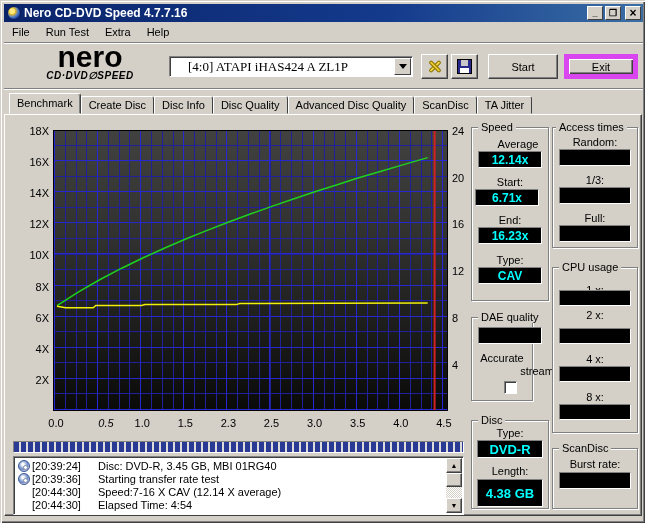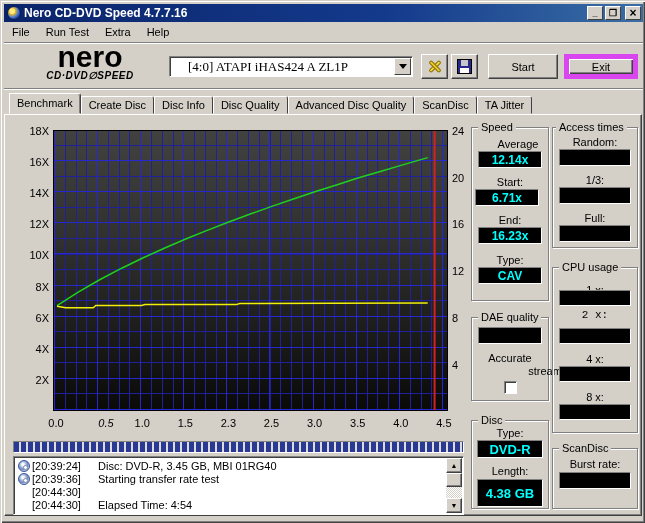--- a/index.html
+++ b/index.html
@@ -215,20 +215,21 @@
           <span class="log-text">Disc: DVD-R, 3.45 GB, MBI 01RG40</span>
         </div>
         <div class="log-line">
           <span class="log-icon"></span>
           <span class="log-time">[20:39:36]</span>
           <span class="log-text">Starting transfer rate test</span>
         </div>
         <div class="log-line">
           <span class="log-icon blank"></span>
           <span class="log-time">[20:44:30]</span>
+          <span class="log-text">Speed:7-16 X CAV (12.14 X average)</span>
         </div>
         <div class="log-line">
           <span class="log-icon blank"></span>
           <span class="log-time">[20:44:30]</span>
           <span class="log-text">Elapsed Time:  4:54</span>
         </div>
       </div>
     <div id="log-scroll">
       <div id="sb-up" class="sb-btn"><span>▲</span></div>
       <div id="sb-thumb"></div>
@@ -251,33 +252,33 @@
   <div class="groupbox" style="left:551px;top:126px;width:86px;height:121px;">
     <span class="gb-title" style="left:3px;">Access times</span>
     <span class="lbl" style="top:8px;">Random:</span>
     <div class="valbox" style="left:6px;top:21px;width:72px;height:17px;"></div>
     <span class="lbl" style="top:46px;">1/3:</span>
     <div class="valbox" style="left:6px;top:59px;width:72px;height:17px;"></div>
     <span class="lbl" style="top:84px;">Full:</span>
     <div class="valbox" style="left:6px;top:97px;width:72px;height:17px;"></div>
   </div>
 
-  <div class="groupbox" style="left:470px;top:316px;width:78px;height:84px;">
+  <div class="groupbox" style="left:470px;top:316px;width:62px;height:84px;">
     <span class="gb-title">DAE quality</span>
     <div class="valbox" style="left:6px;top:9px;width:64px;height:17px;"></div>
     <span class="lbl" style="top:34px;">Accurate</span>
     <span class="lbl" style="top:47px;margin-left:35px;">stream</span>
     <div class="checkbox" style="left:32px;top:63px;"></div>
   </div>
 
   <div class="groupbox" style="left:551px;top:266px;width:86px;height:166px;">
     <span class="gb-title">CPU usage</span>
     <span class="lbl" style="top:16px;">1 x:</span>
     <div class="valbox" style="left:6px;top:22px;width:72px;height:16px;"></div>
-    <span class="lbl" style="top:41px;font-family:Liberation Mono, monospace;">2 x:</span>
+    <span class="lbl" style="top:41px;">2 x:</span>
     <div class="valbox" style="left:6px;top:60px;width:72px;height:16px;"></div>
     <span class="lbl" style="top:85px;">4 x:</span>
     <div class="valbox" style="left:6px;top:98px;width:72px;height:16px;"></div>
     <span class="lbl" style="top:123px;">8 x:</span>
     <div class="valbox" style="left:6px;top:136px;width:72px;height:16px;"></div>
   </div>
 
   <div class="groupbox" style="left:470px;top:419px;width:78px;height:89px;">
     <span class="gb-title">Disc</span>
     <span class="lbl" style="top:6px;">Type:</span>

